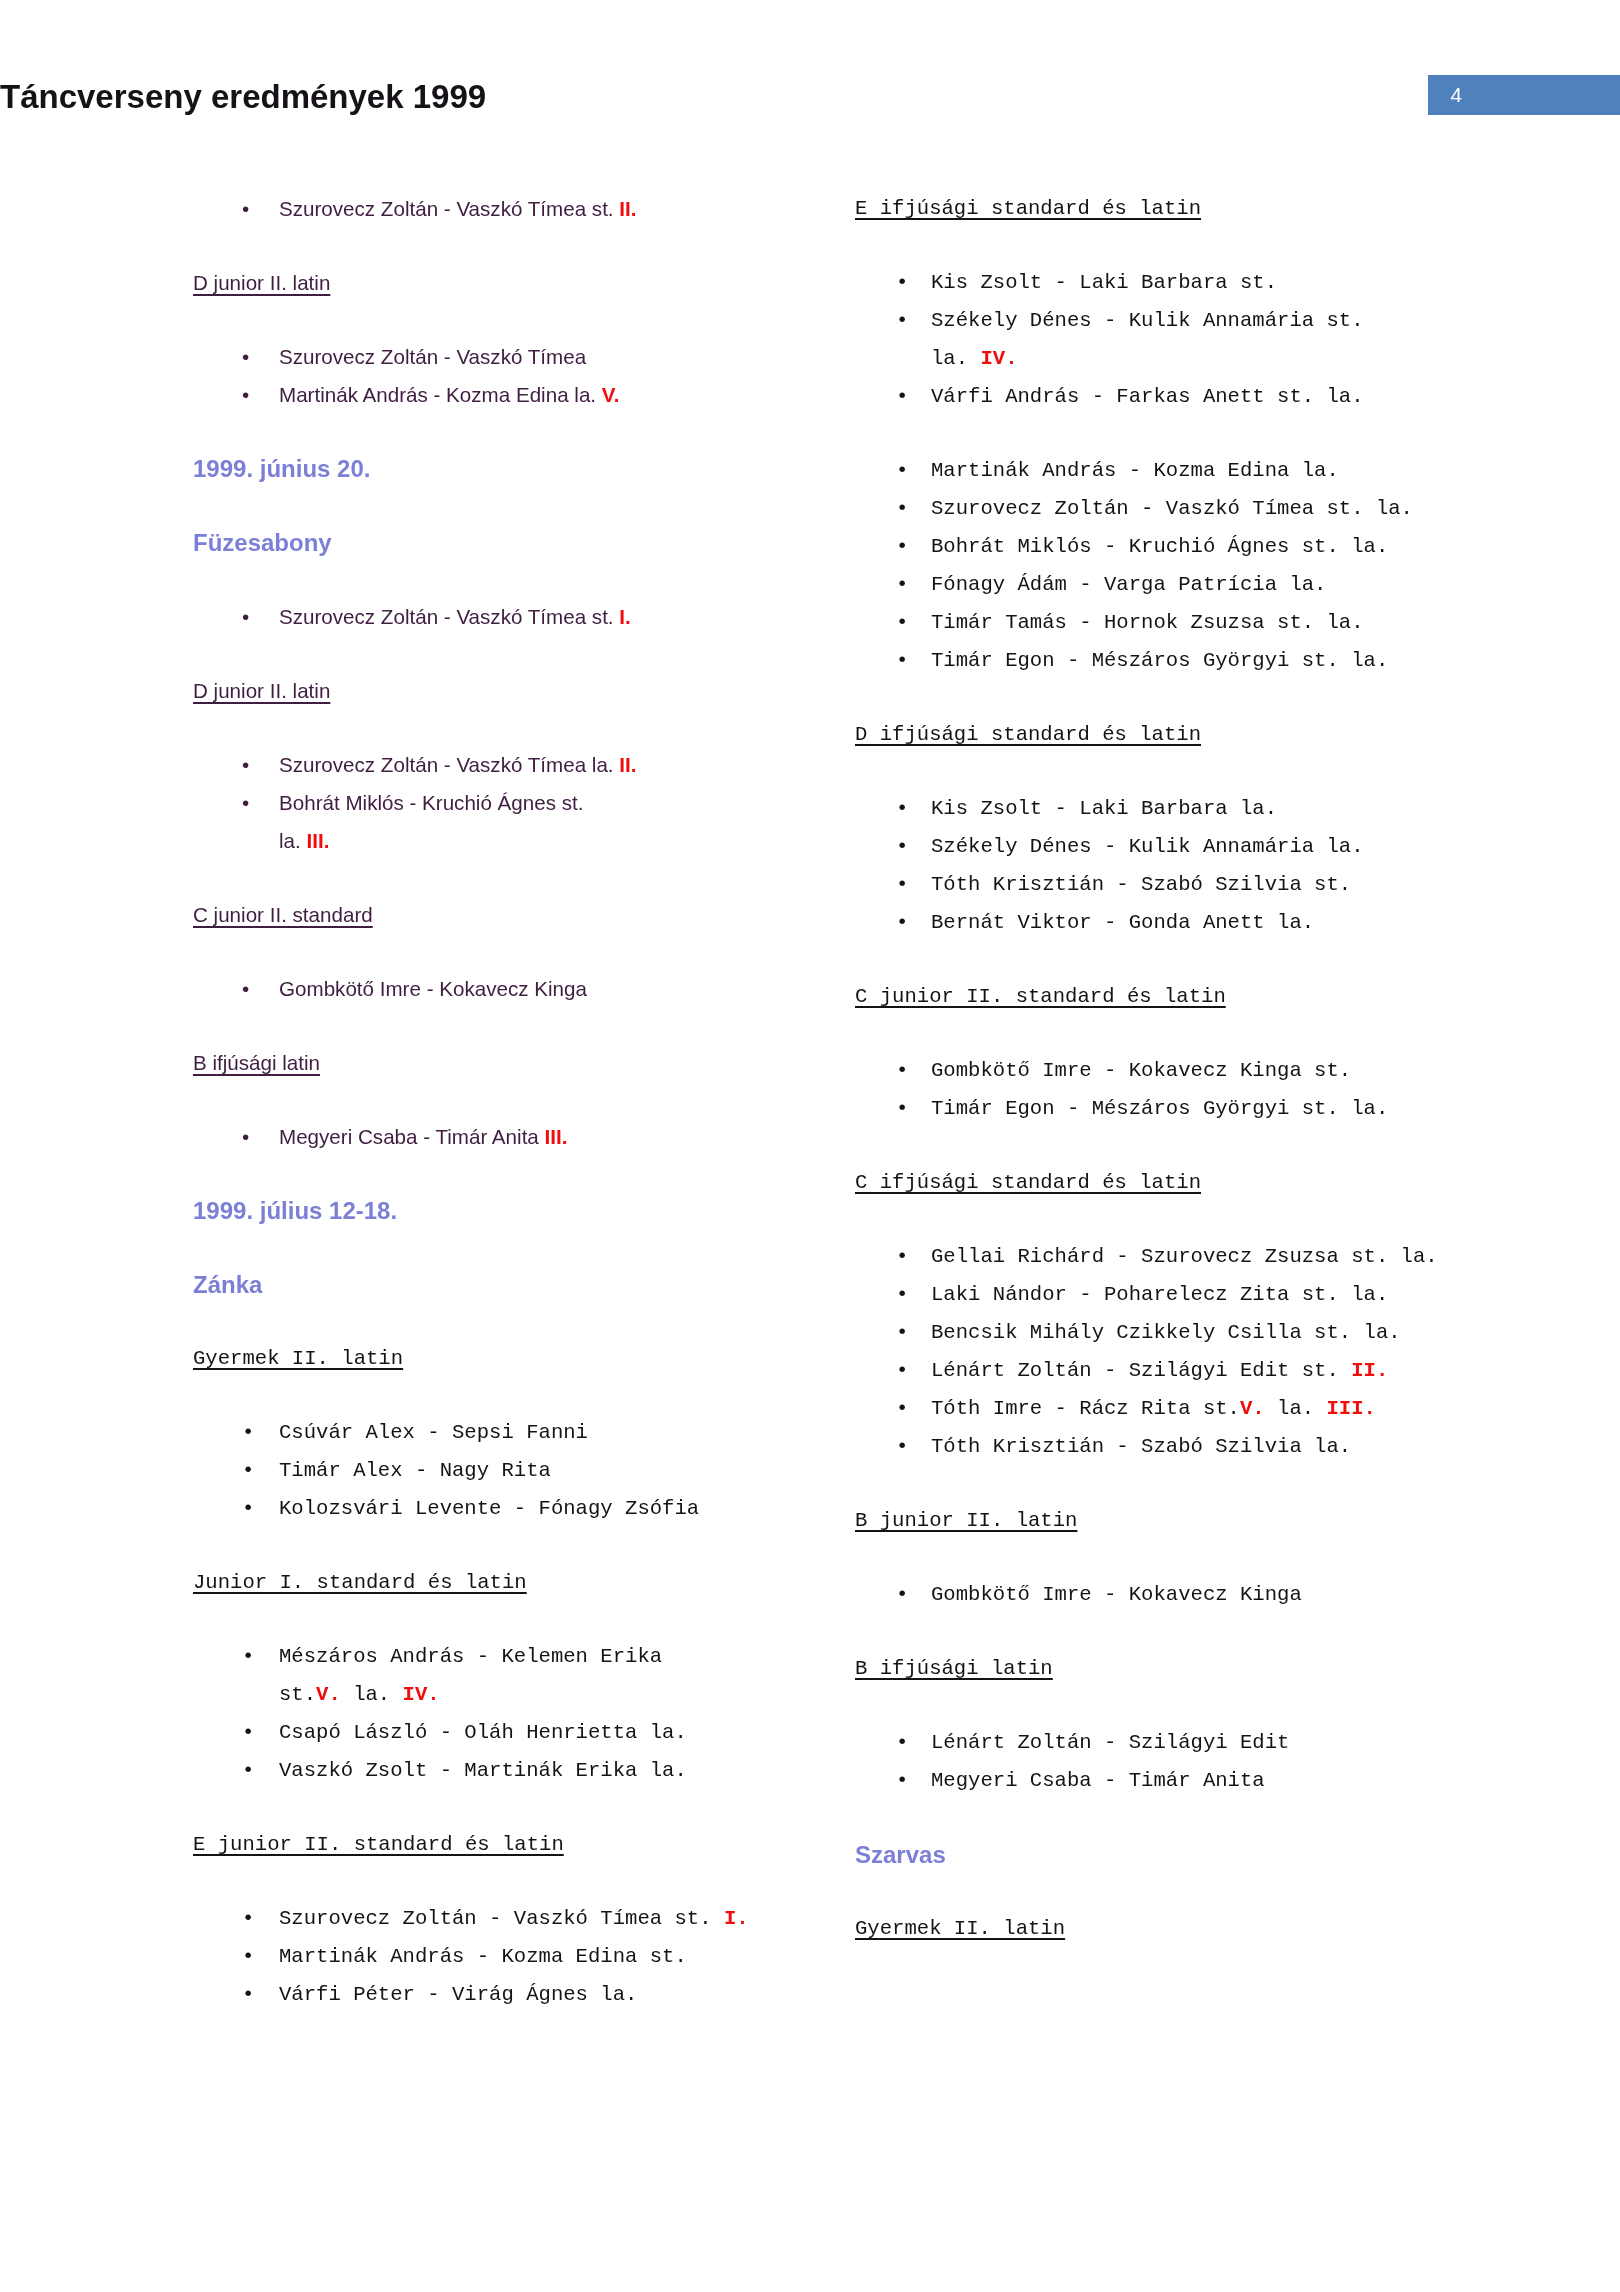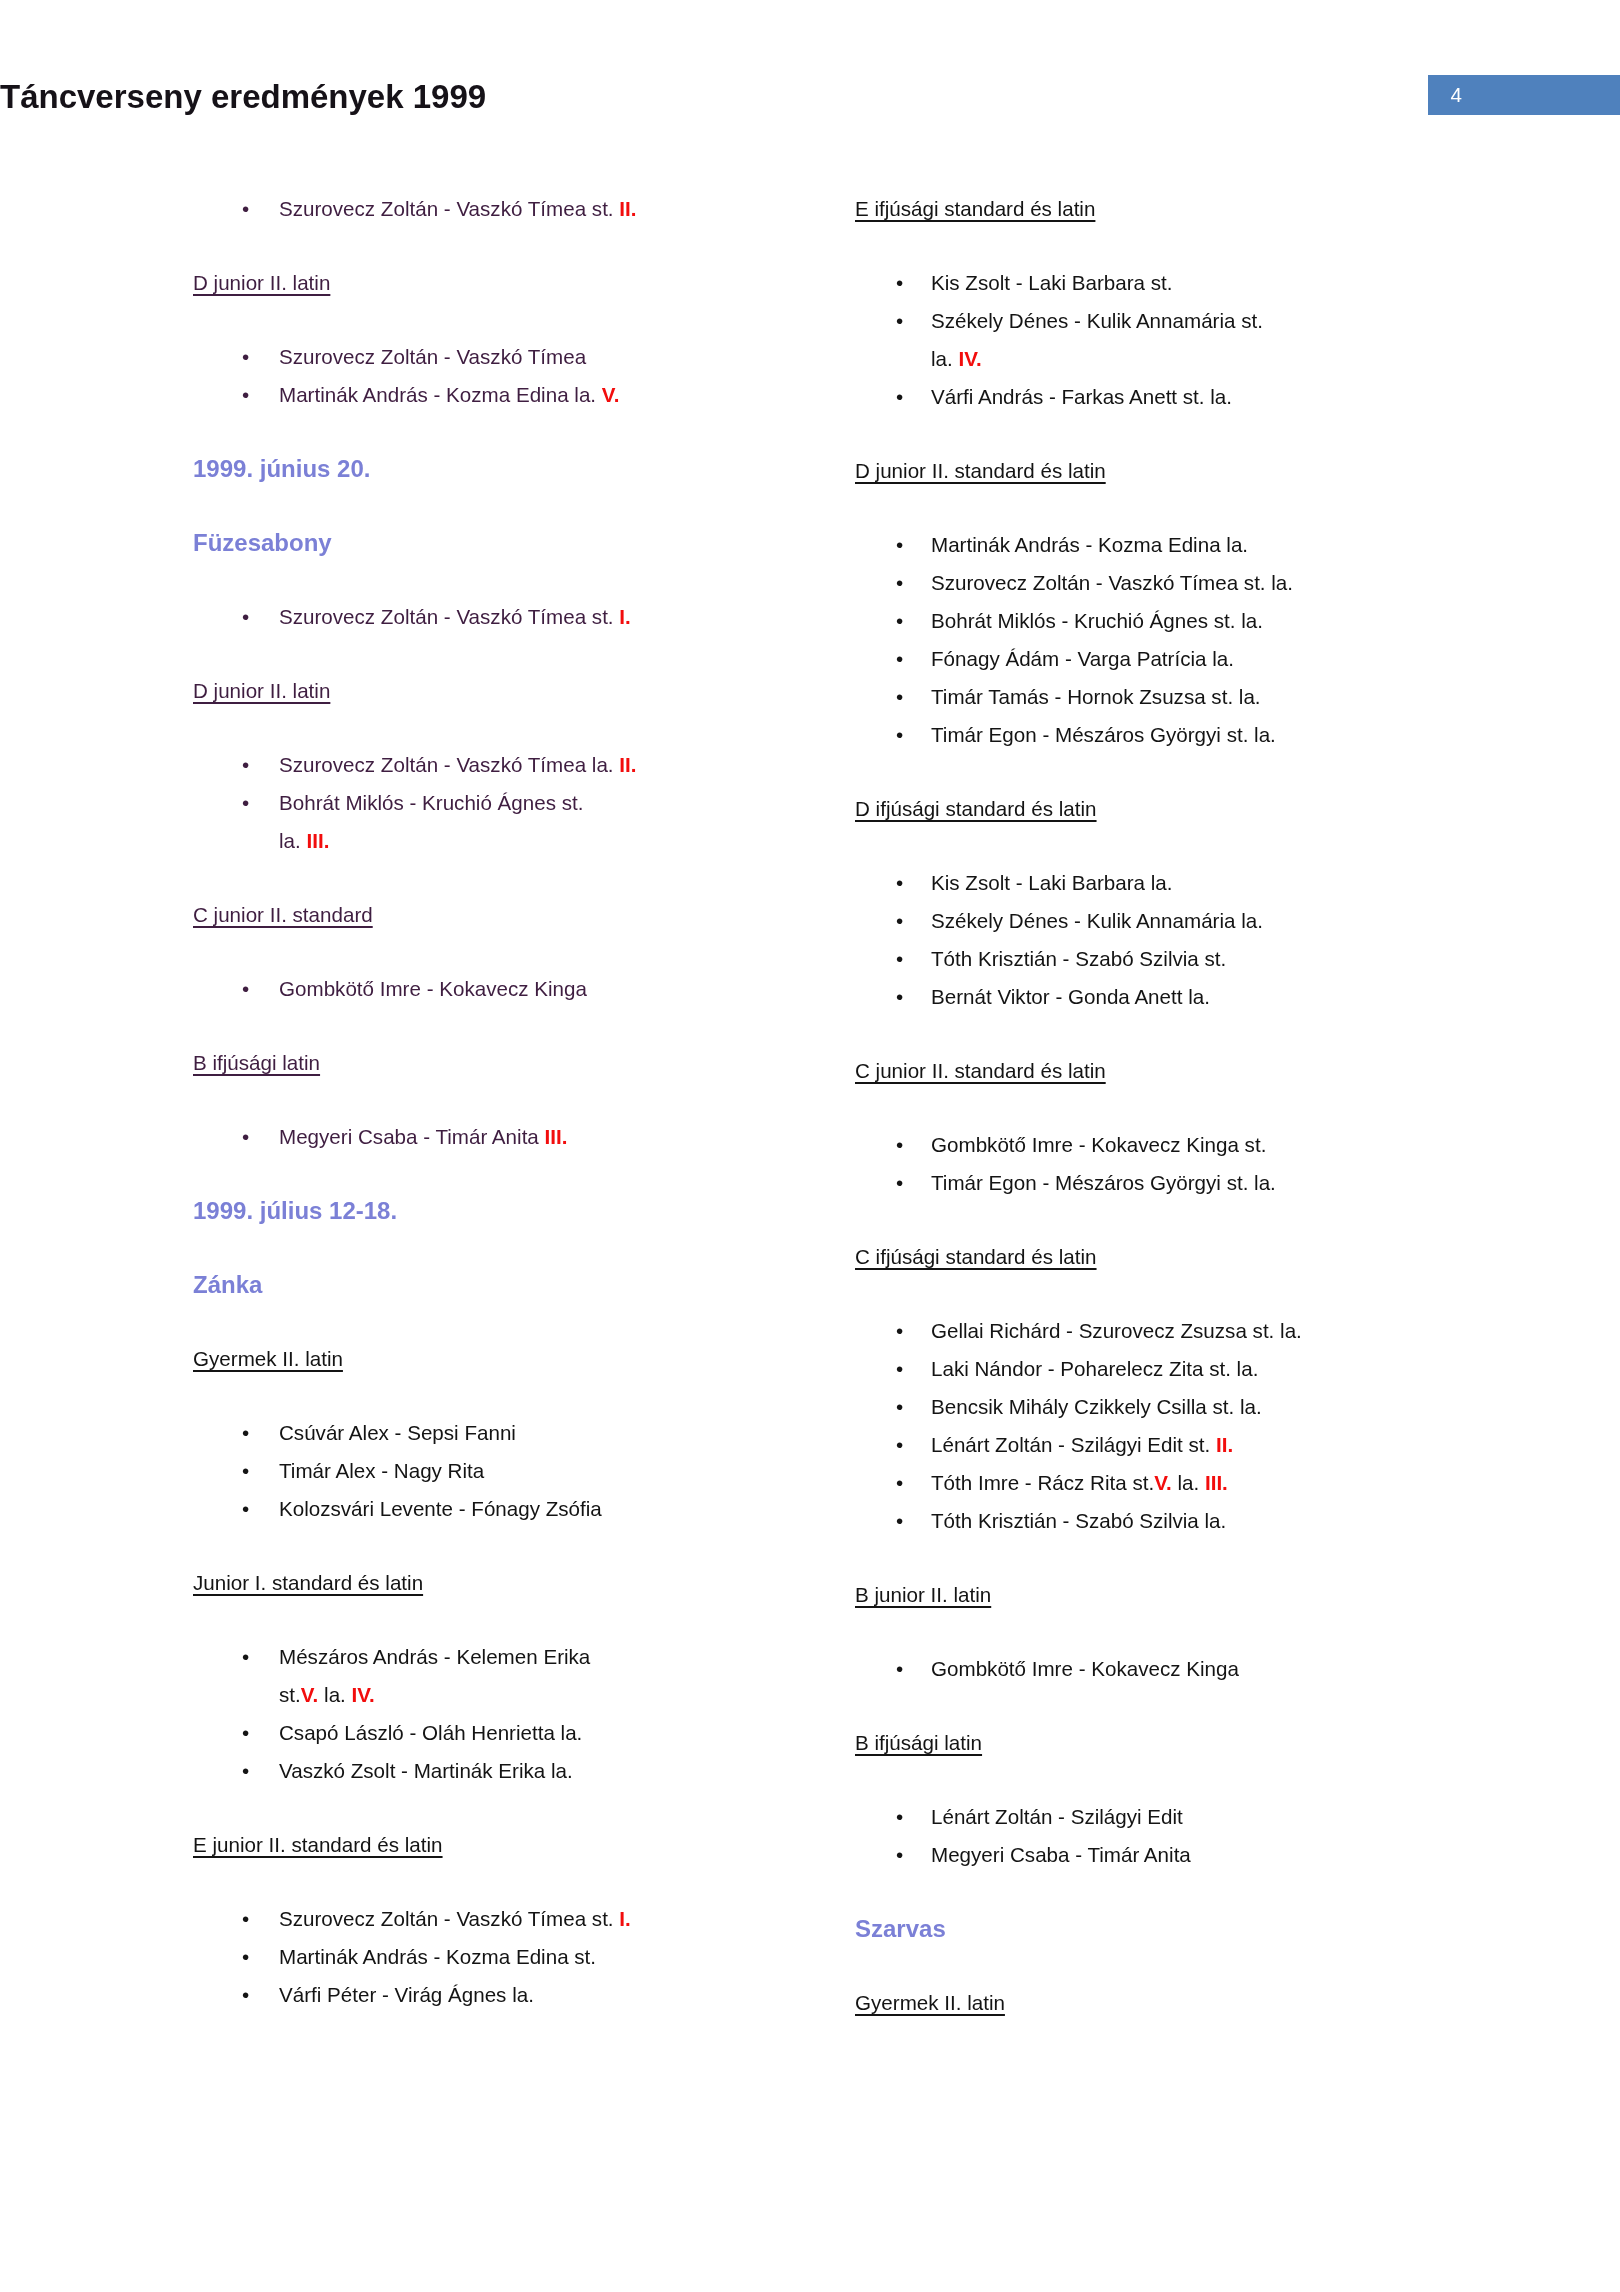--- a/index.html
+++ b/index.html
@@ -22,21 +22,21 @@
   .page-badge .num{
     color:var(--badge-text,#ffffff);
     font-size:20.6px;line-height:40px;padding-left:22.5px;display:block;
   }
   .col{position:absolute;top:190px;}
   .col-left{left:193px;width:608px;}
   .col-right{left:855px;width:647px;}
   .block{margin-bottom:36px;}
   .line{line-height:38px;font-size:20.6px;white-space:nowrap;}
   .ink-purple{color:var(--ink-purple,#3f1e41);}
-  .ink-black{color:var(--ink-black,#141414);}
+  .ink-black{color:var(--ink-black,#141414);font-family:Liberation Mono, monospace;}
   .heading{text-decoration:underline;text-underline-offset:3.9px;}
   .date-line,.place-line{
     color:var(--date-blue,#7b80d6);
     font-weight:bold;font-size:24px;
   }
   .item{position:relative;padding-left:86px;}
   .cont{padding-left:86px;}
   .marker{position:absolute;left:49px;top:0;}
   .col-right .item,.col-right .cont{padding-left:76px;}
   .col-right .marker{left:41px;}
@@ -102,21 +102,20 @@
     </div>
   </div>
 <div class="col col-right">
     <div class="block line heading ink-black">E ifjúsági standard és latin</div>
     <div class="block list ink-black">
       <div class="line item"><span class="marker">•</span><span class="seg">Kis Zsolt - Laki Barbara st.</span></div>
       <div class="line item"><span class="marker">•</span><span class="seg">Székely Dénes - Kulik Annamária st.</span></div>
       <div class="line cont"><span class="seg">la. </span><span class="rank">IV.</span></div>
       <div class="line item"><span class="marker">•</span><span class="seg">Várfi András - Farkas Anett st. la.</span></div>
     </div>
-    <div class="block line heading ink-black">D junior II. standard és latin</div>
     <div class="block list ink-black">
       <div class="line item"><span class="marker">•</span><span class="seg">Martinák András - Kozma Edina la.</span></div>
       <div class="line item"><span class="marker">•</span><span class="seg">Szurovecz Zoltán - Vaszkó Tímea st. la.</span></div>
       <div class="line item"><span class="marker">•</span><span class="seg">Bohrát Miklós - Kruchió Ágnes st. la.</span></div>
       <div class="line item"><span class="marker">•</span><span class="seg">Fónagy Ádám - Varga Patrícia la.</span></div>
       <div class="line item"><span class="marker">•</span><span class="seg">Timár Tamás - Hornok Zsuzsa st. la.</span></div>
       <div class="line item"><span class="marker">•</span><span class="seg">Timár Egon - Mészáros Györgyi st. la.</span></div>
     </div>
     <div class="block line heading ink-black">D ifjúsági standard és latin</div>
     <div class="block list ink-black">

